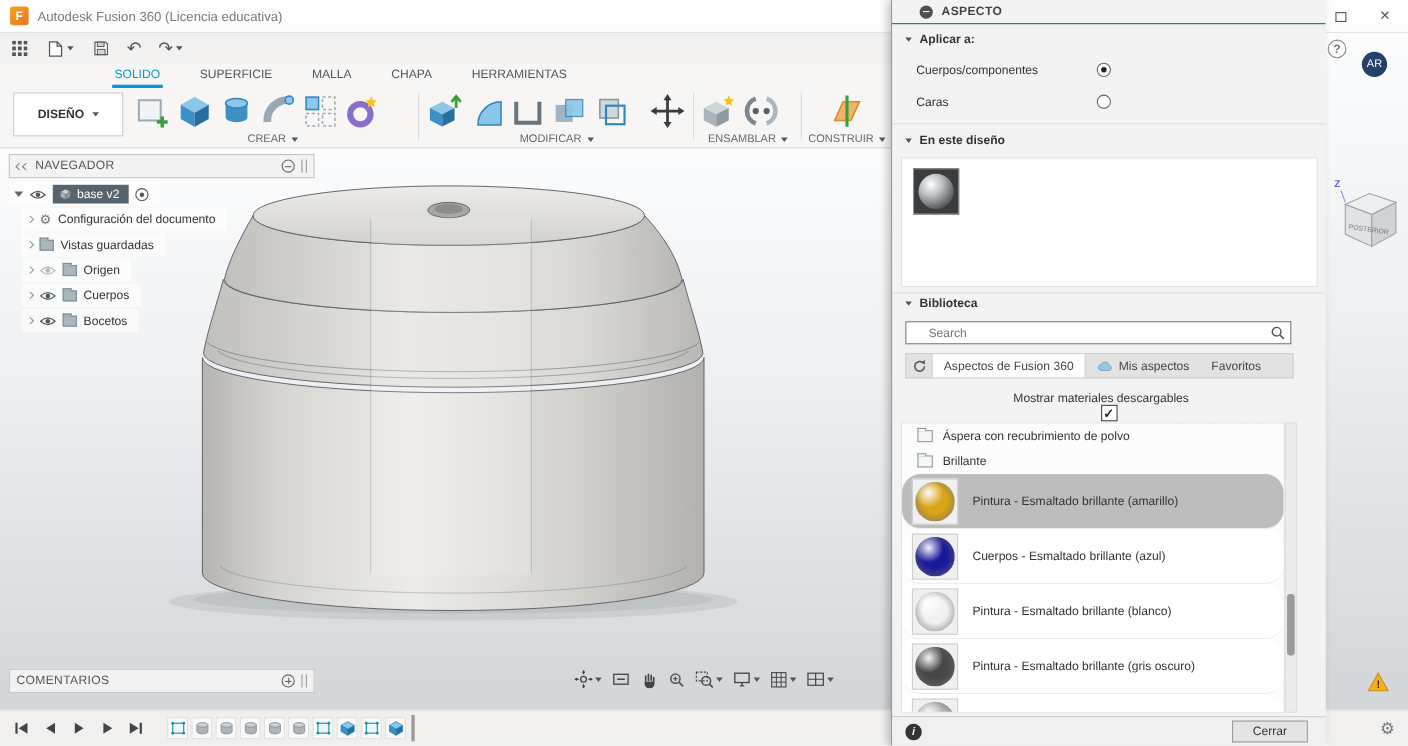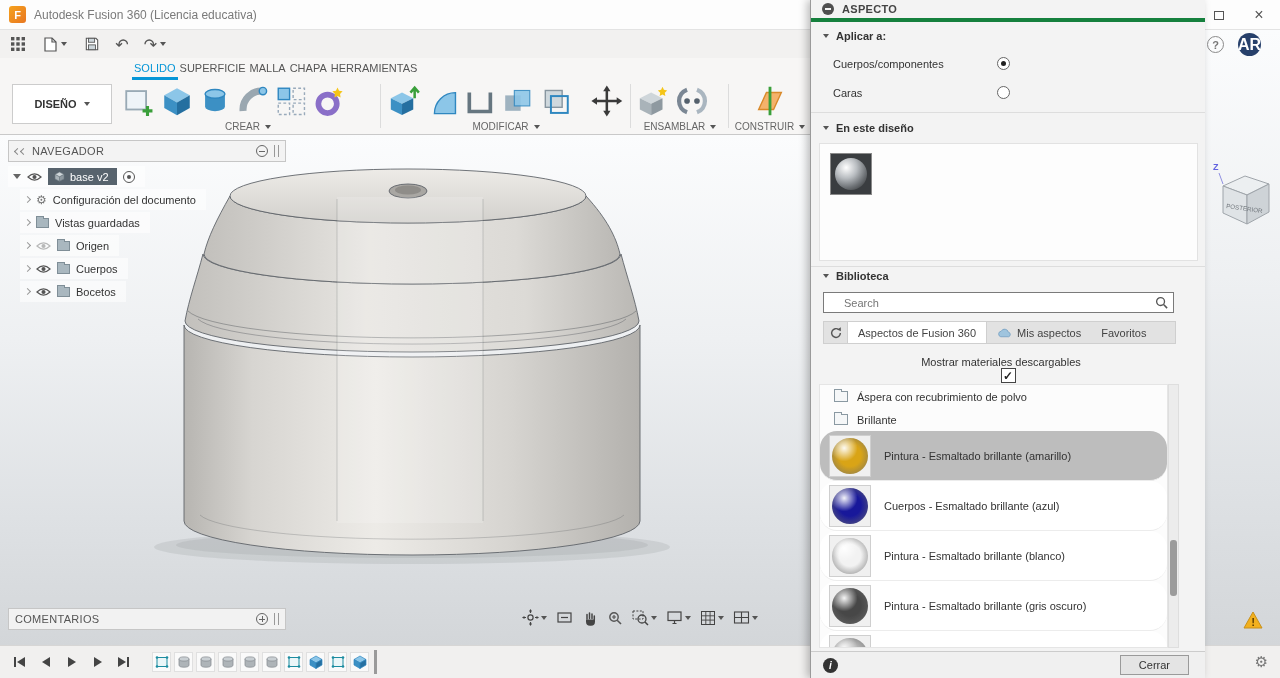--- a/index.html
+++ b/index.html
@@ -16,21 +16,21 @@
   .win-close { left:1240px; font-size:16px; }
 
   
   .quickbar { position:absolute; left:0; top:30px; width:810px; height:28px; background:#f2f1f0; }
   .qicon { position:absolute; top:3px; width:24px; height:22px; display:flex; align-items:center; justify-content:center; color:#555; font-size:14px; }
   .tabstrip { position:absolute; left:176px; top:30px; width:634px; height:28px; background:#d7d6d5; }
   .doc-tab { position:absolute; left:384px; top:2px; width:172px; height:26px; background:#eceakea; background:#ebebea; border:1px solid #bdbdbd; border-bottom:none; display:flex; align-items:center; gap:6px; padding:0 10px; font-size:12px; color:#444; }
 
   
   .ribbon { position:absolute; left:0; top:58px; width:810px; height:77px; background:#f7f6f5; border-bottom:1px solid #c9c9c9; }
-  .ribbon-tabs { position:absolute; left:132px; top:0; height:22px; display:flex; }
+  .ribbon-tabs { position:absolute; left:102px; top:0; height:22px; display:flex; gap:32px; }
   .rtab { height:22px; line-height:20px; font-size:11px; color:#555; padding:0 2px; border-bottom:3px solid transparent; }
   .rtab.active { color:#0696d7; border-bottom-color:#0696d7; }
   .design-box { position:absolute; left:12px; top:26px; width:100px; height:40px; background:#fff; border:1px solid #ccc; display:flex; align-items:center; justify-content:center; gap:7px; font-weight:bold; color:#333; }
   .caret { display:inline-block; width:0; height:0; border-left:3.5px solid transparent; border-right:3.5px solid transparent; border-top:4px solid #555; }
   .rgroup { position:absolute; top:24px; }
   .ricons { display:flex; gap:4px; align-items:center; height:38px; }
   .ricon { width:34px; height:34px; display:flex; align-items:center; justify-content:center; border-radius:2px; }
   .glabel { display:flex; align-items:center; justify-content:center; gap:5px; font-size:10px; color:#666; margin-top:1px; }
   .vsep { position:absolute; top:26px; height:44px; width:1px; background:#dcdcdc; }
 
@@ -71,29 +71,29 @@
   .pb { display:flex; align-items:center; gap:1px; width:19px; height:18px; justify-content:center; }
   .pb-bar { width:2px; height:10px; background:#444; }
   .tri-l-s { width:0; height:0; border-top:5px solid transparent; border-bottom:5px solid transparent; border-right:8px solid #444; }
   .tri-r-s { width:0; height:0; border-top:5px solid transparent; border-bottom:5px solid transparent; border-left:8px solid #444; }
   .tl-icons { display:flex; gap:3px; margin-left:12px; align-items:center; }
   .tli { width:19px; height:20px; display:flex; align-items:center; justify-content:center; background:#fafafa; border:1px solid #e0e0e0; }
   .tl-cursor { width:3px; height:24px; background:#9a9a9a; margin-left:2px; }
 
   
   .help-circle { position:absolute; left:2px; top:6px; width:17px; height:17px; border:1.6px solid #8a8a8a; border-radius:50%; color:#777; font-weight:bold; font-size:11px; display:flex; align-items:center; justify-content:center; }
-  .avatar { position:absolute; left:33px; top:3px; width:23px; height:23px; background:#27406b; border-radius:50%; color:#fff; font-size:16px; font-weight:bold; display:flex; align-items:center; justify-content:center; }
+  .avatar { position:absolute; left:33px; top:17px; width:23px; height:23px; background:#27406b; border-radius:50%; color:#fff; font-size:10px; font-weight:normal; display:flex; align-items:center; justify-content:center; }
   .viewcube { position:absolute; left:2px; top:128px; opacity:.95; }
   .warn-tri { position:absolute; left:38px; top:581px; }
   .strip-bottom { position:absolute; left:0; top:615px; width:75px; height:33px; background:#f1f0ef; border-top:1px solid #d7d6d5; }
   .strip-gear { position:absolute; right:12px; top:7px; font-size:15px; color:#777; }
 
   
   .aspect { position:absolute; left:810px; top:0; width:395px; height:678px; background:#f3f3f3; border-left:1px solid #9a9a9a; box-shadow:-3px 0 8px rgba(0,0,0,.25); }
-  .asp-header { position:absolute; left:0; top:0; width:100%; height:22px; border-bottom:4px solid #15803d; display:flex; align-items:center; gap:8px; padding:0 11px; font-weight:bold; color:#444; letter-spacing:.3px; }
+  .asp-header { position:absolute; left:0; top:0; width:100%; height:22px; border-bottom:1px solid #15803d; display:flex; align-items:center; gap:8px; padding:0 25px; font-weight:bold; color:#444; letter-spacing:.3px; }
   .asp-dot { width:12px; height:12px; border-radius:50%; background:#4f4f4f; position:relative; }
   .asp-dot .h { position:absolute; left:3px; right:3px; top:5px; height:1.5px; background:#f3f3f3; }
   .sec { position:absolute; left:12px; display:flex; align-items:center; gap:7px; font-weight:bold; color:#333; }
   .opt-row { position:absolute; left:22px; height:16px; display:flex; align-items:center; }
   .radio { position:absolute; width:13px; height:13px; border:1px solid #666; border-radius:50%; background:#fff; }
   .radio.sel::after { content:""; position:absolute; left:3px; top:3px; width:5px; height:5px; border-radius:50%; background:#222; }
   .hr { position:absolute; left:0; width:100%; height:1px; background:#ddd; }
   .indesign-box { position:absolute; left:8px; top:143px; width:379px; height:118px; background:#fdfdfd; border:1px solid #e2e2e2; }
   .mat-thumb-lg { position:absolute; left:10px; top:9px; width:42px; height:42px; background:#3a3d40; border:1px solid #8a8a8a; display:flex; align-items:center; justify-content:center; }
   .knob-sphere { width:32px; height:32px; border-radius:50%; background:radial-gradient(circle at 35% 30%, #ffffff, #b9bdc1 35%, #6e7276 65%, #2c2e30 95%); }

